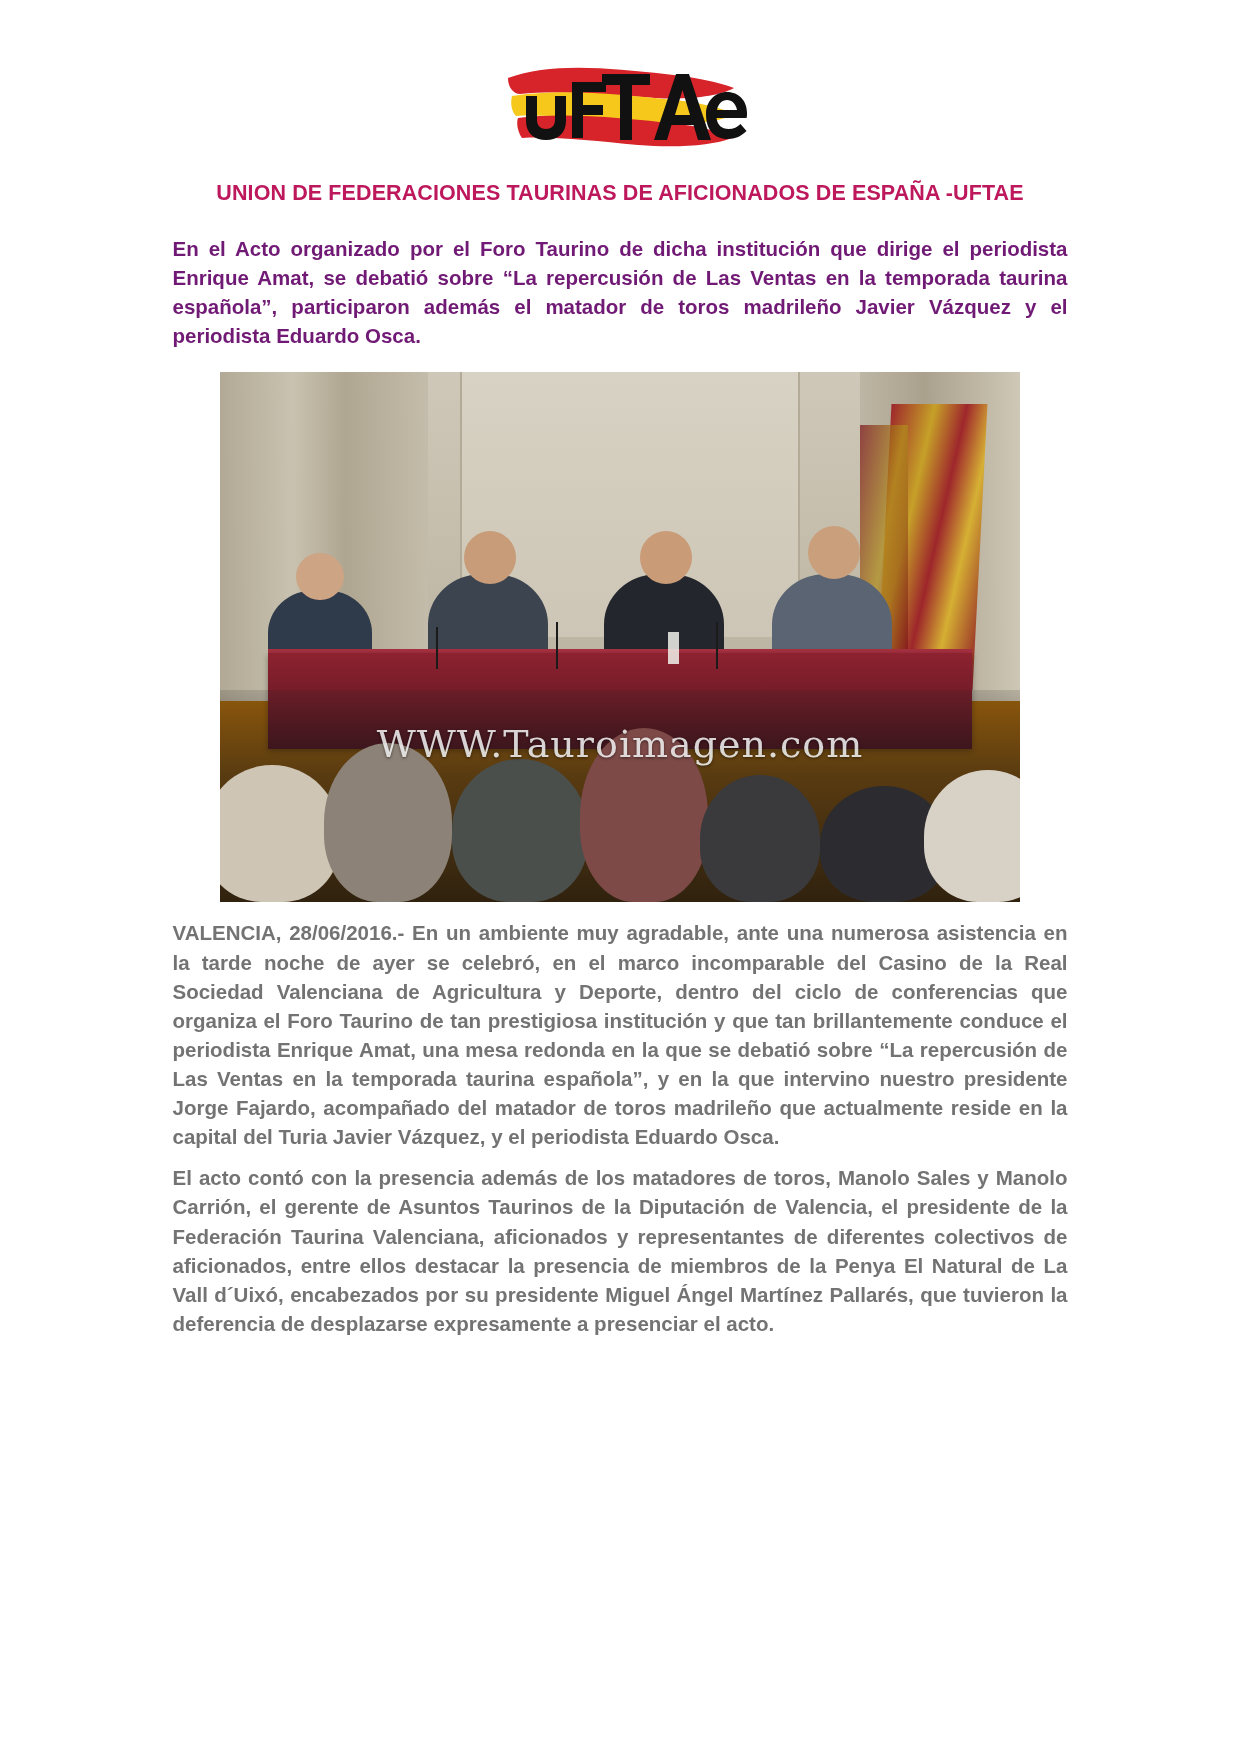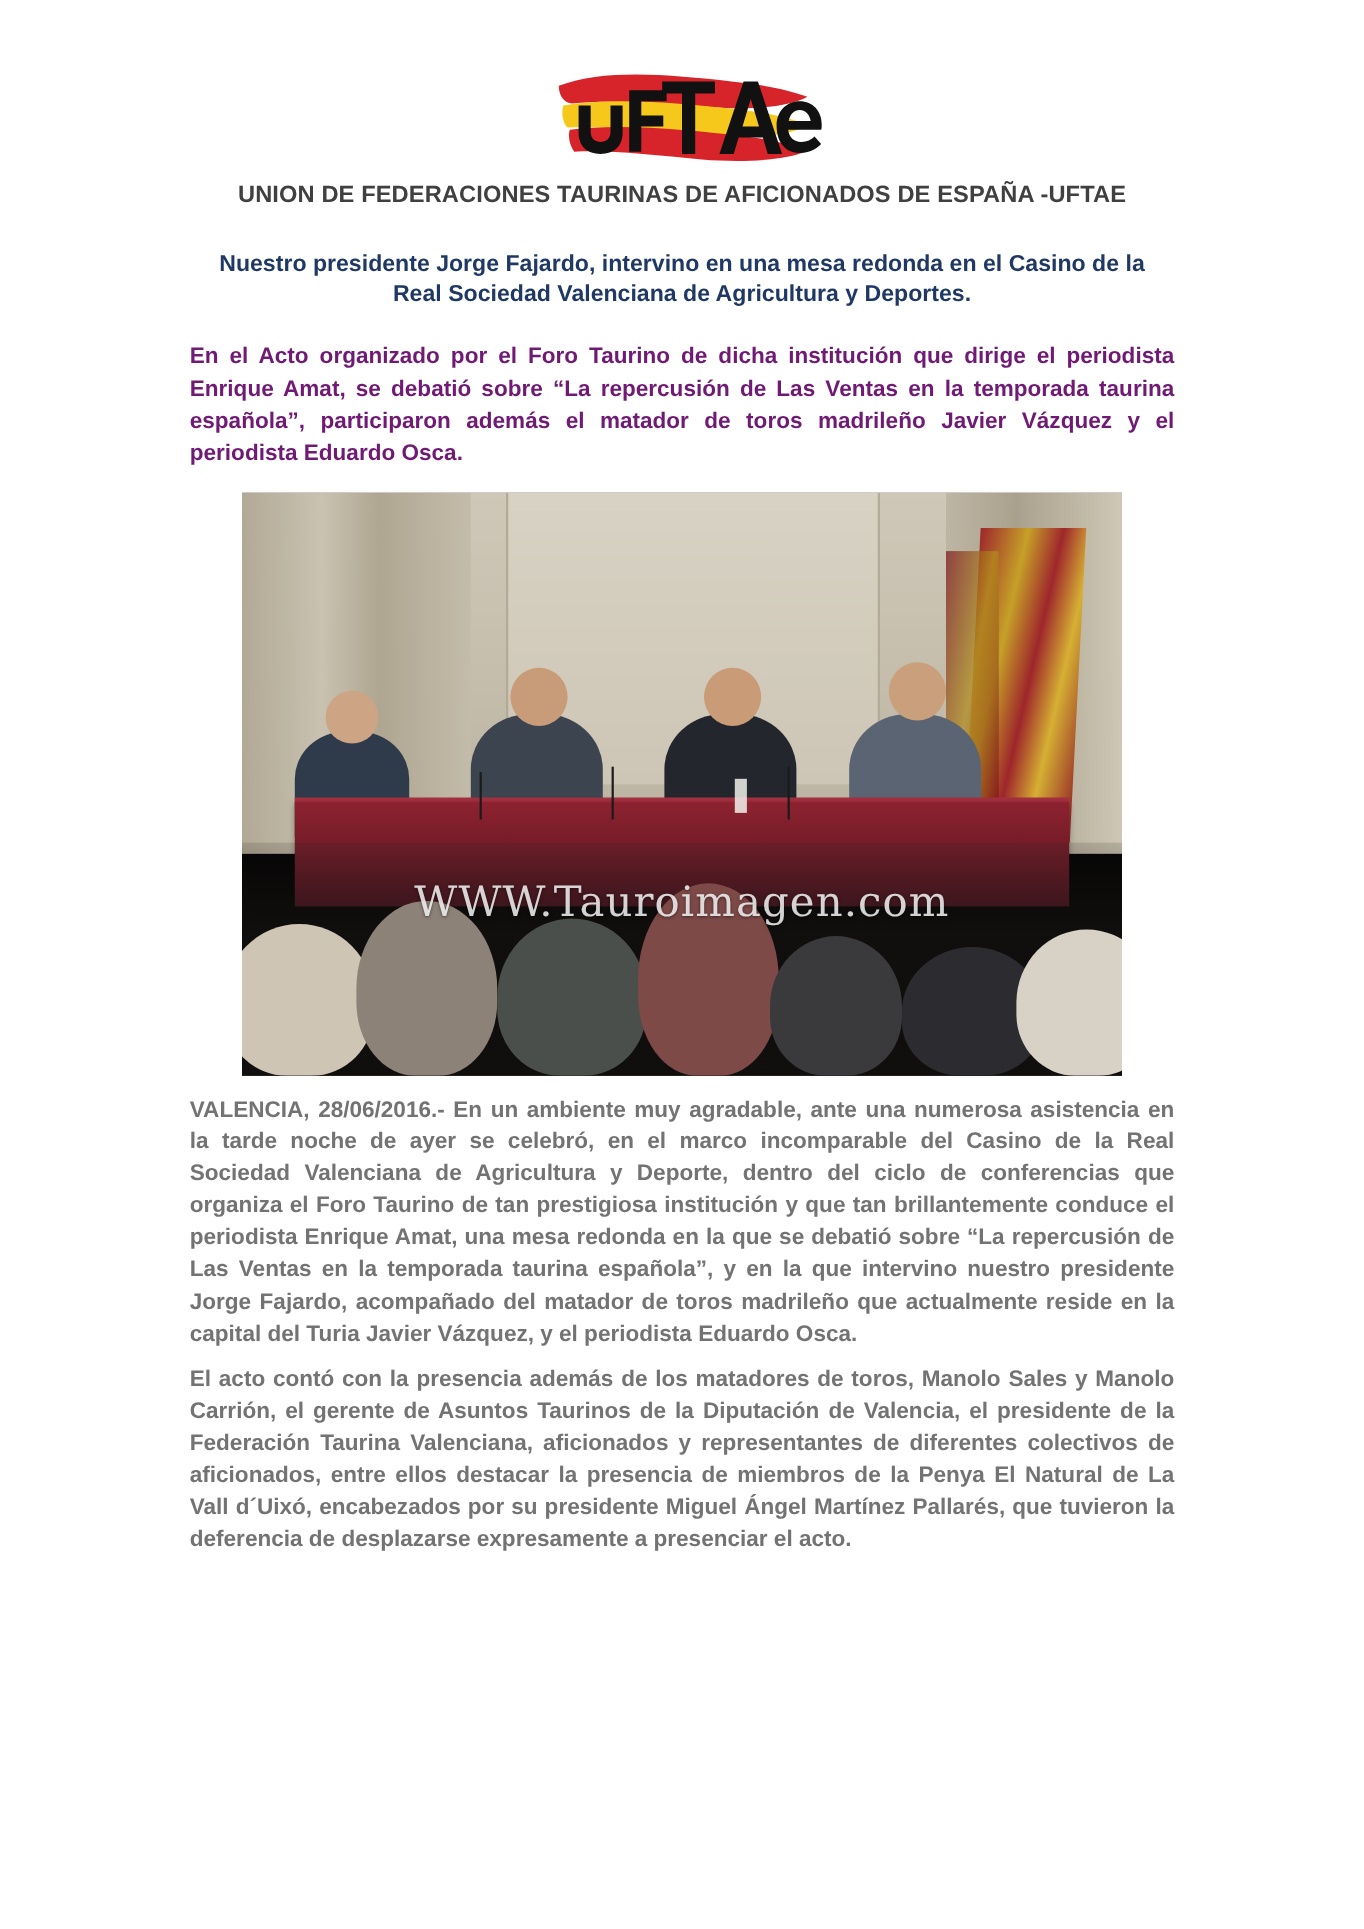--- a/index.html
+++ b/index.html
@@ -32,25 +32,25 @@
   }
   .logo {
     position: relative;
     width: 260px;
     height: 105px;
   }
   .logo svg { display: block; }
 
   
   .org-title {
-    margin-top: 8px;
+    margin-top: 24px;
     text-align: center;
     font-size: 21.5px;
     font-weight: bold;
-    color: #404040;
+    color: #be185d;
     letter-spacing: 0.1px;
     font-family: "Liberation Sans", sans-serif;
   }
 
   
   .headline {
     margin: 36px auto 0 auto;
     width: 890px;
     text-align: center;
     font-size: 21px;
@@ -71,21 +71,21 @@
     text-justify: inter-word;
   }
 
   
   .photo-wrap {
     margin: 22px auto 0 auto;
     width: 800px;
     height: 530px;
     position: relative;
     overflow: hidden;
-    background: #000000;
+    background: #a16207;
   }
   .photo {
     position: absolute;
     inset: 0;
     overflow: hidden;
   }
   
   .p-wall {
     position: absolute; left:0; top:0; right:0; height: 62%;
     background: linear-gradient(180deg,#cfc8b8 0%, #c6bfae 45%, #b9b2a1 100%);
@@ -192,21 +192,20 @@
           <path d="M112,22 l48,0 l0,11 l-18,0 l0,55 l-12,0 l0,-55 l-18,0 Z"></path>
           <path d="M164,88 l22,-66 l13,0 l22,66 l-13,0 l-4.5,-15 l-22,0 l-4.5,15 Z M185,63 l15,0 l-7.5,-25 Z"></path>
           <path d="M216,62 c0,-13 9,-22 21,-22 c12,0 20,9 20,21 c0,2 0,4 -0.5,5 l-30,0 c1,7 5,11 12,11 c5,0 9,-2 12,-5 l6,7 c-5,5 -11,8 -19,8 c-13,0 -21.5,-9 -21.5,-25 Z M227,58 l20,0 c-1,-6 -5,-10 -10,-10 c-5,0 -9,4 -10,10 Z"></path>
         </g>
       </svg>
     </div>
   </div>
 
   <div class="org-title">UNION DE FEDERACIONES TAURINAS DE AFICIONADOS DE ESPAÑA -UFTAE</div>
 
-  <div class="headline">Nuestro presidente Jorge Fajardo, intervino en una mesa redonda en el Casino de la Real Sociedad Valenciana de Agricultura y Deportes.</div>
 
   <div class="intro">En el Acto organizado por el Foro Taurino de dicha institución que dirige el periodista Enrique Amat, se debatió sobre “La repercusión de Las Ventas en la temporada taurina española”, participaron además el matador de toros madrileño Javier Vázquez y el periodista Eduardo Osca.</div>
 
   <div class="photo-wrap">
     <div class="photo">
       <div class="p-wall"></div>
       <div class="p-curtain-left"></div>
       <div class="p-curtain-right"></div>
       <div class="p-panel"></div>
       <div class="p-flag"></div>

